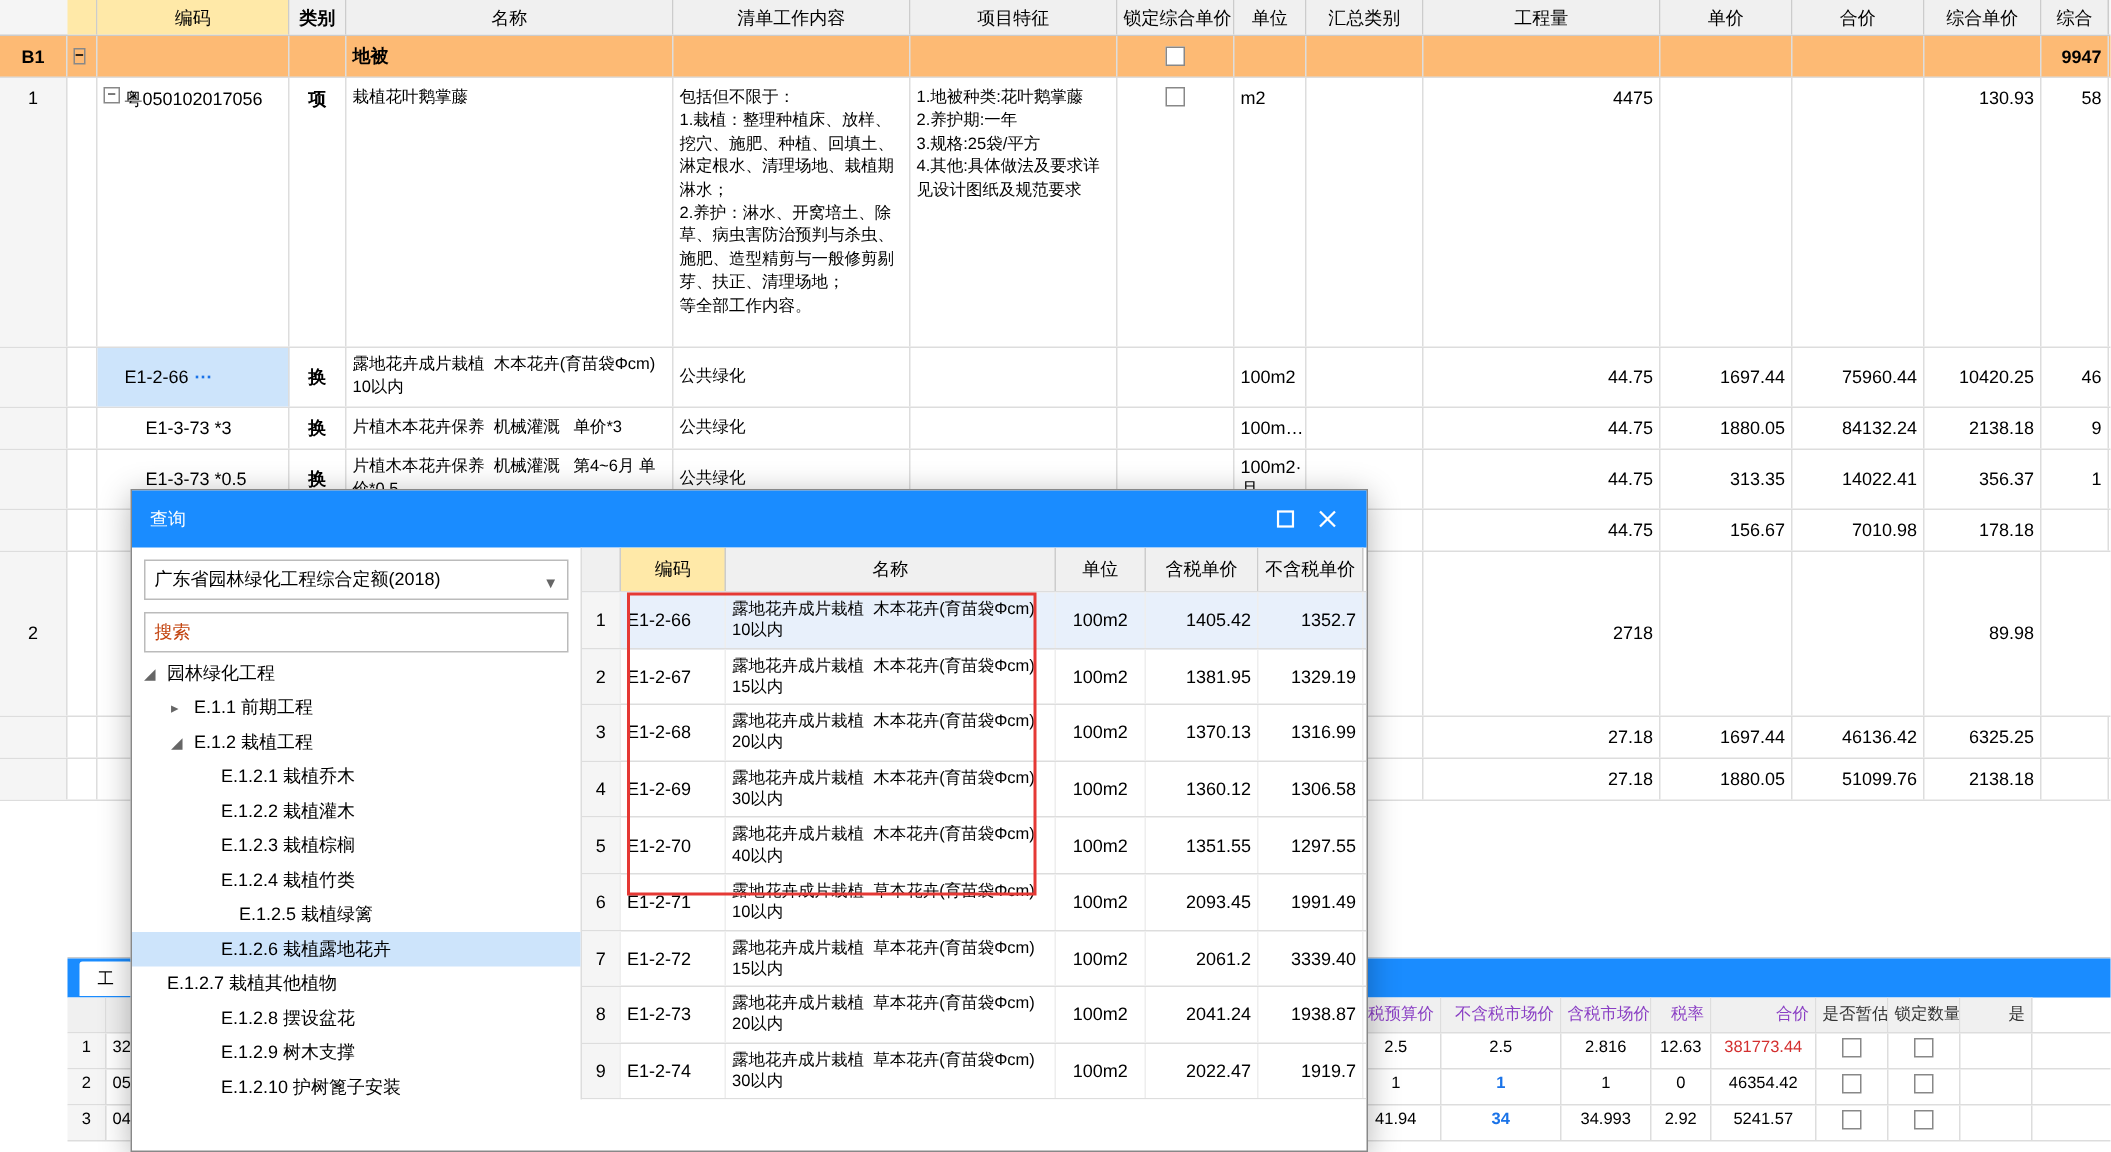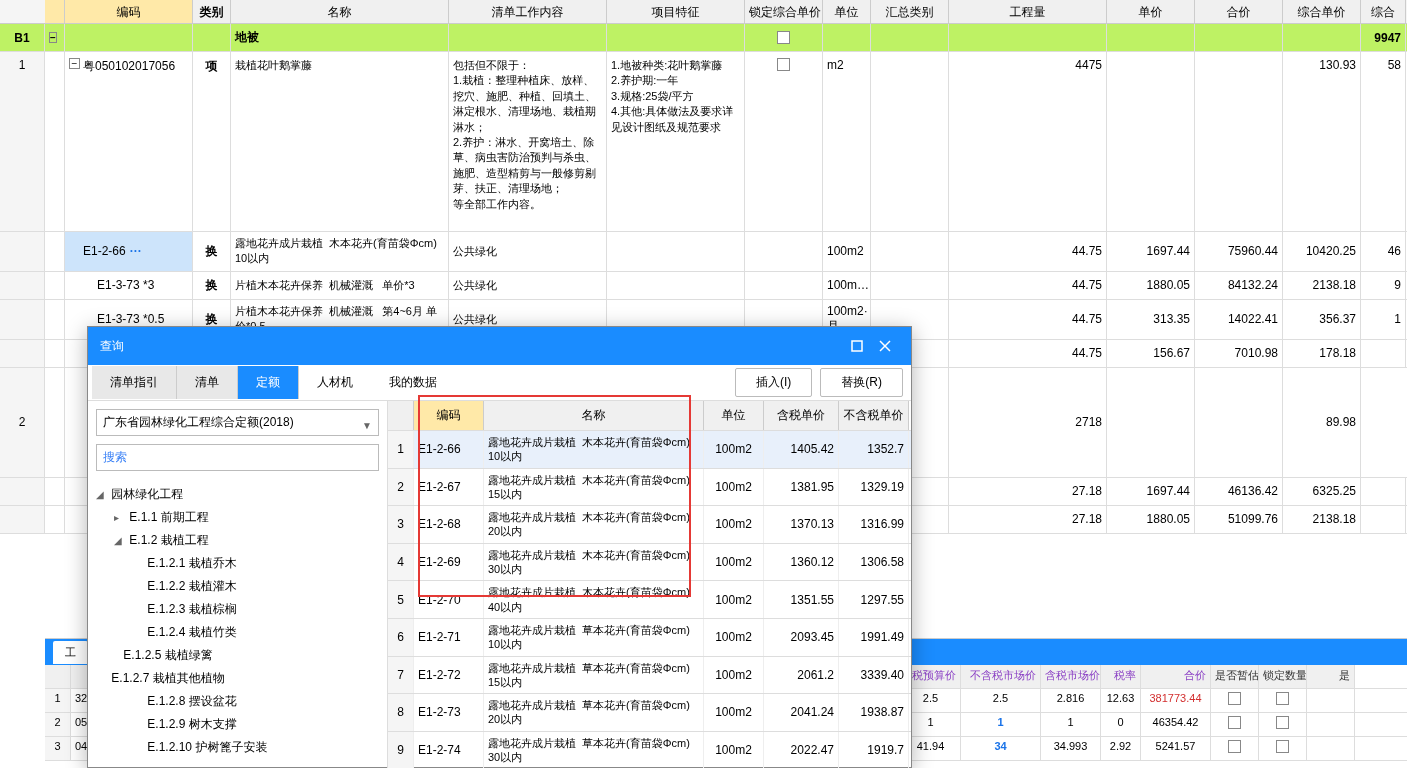--- a/index.html
+++ b/index.html
@@ -9,21 +9,21 @@
     .main-grid { position: absolute; top: 0; left: 0; right: 0; height: 768px; background: #fff; }
     .main-header { display: flex; background: #f5f5f5; border-bottom: 1px solid #ccc; height: 24px; }
     .main-header .cell { border-right: 1px solid #ccc; padding: 4px; text-align: center; background: #f0f0f0; overflow: hidden; white-space: nowrap; }
     .main-header .cell.hl { background: #ffe9a8; }
     
     .main-body .row { display: flex; border-bottom: 1px solid #ddd; min-height: 28px; align-items: stretch; }
     .main-body .cell { border-right: 1px solid #ddd; padding: 4px; overflow: hidden; display: flex; align-items: center; }
     .main-body .cell.num { justify-content: flex-end; }
     .main-body .cell.ctr { justify-content: center; }
     
-    .row.group { background: #bef264; font-weight: bold; }
+    .row.group { background: #fdba74; font-weight: bold; }
     .row.selected .cell.code-cell { background: #cde4fb; }
     .row.tall .cell { align-items: flex-start; padding-top: 6px; }
     
     .col-idx { width: 50px; justify-content: center; }
     .col-tree { width: 20px; }
     .col-code { width: 128px; }
     .col-type { width: 38px; text-align: center; font-weight: bold; }
     .col-name { width: 218px; }
     .col-work { width: 158px; }
     .col-feat { width: 138px; }
@@ -69,21 +69,21 @@
     .dlg-tab { padding:8px 18px; background:#e8e8e8; border-right:1px solid #ccc; cursor:pointer; }
     .dlg-tab.active { background:#1a8cff; color:#fff; }
     .dlg-tab.plain { background:transparent; border:none; }
     .dlg-toolbar .spacer { flex:1; }
     .dlg-btn { border:1px solid #bbb; background:#fff; padding:5px 20px; margin:0 4px; border-radius:2px; cursor:pointer; }
     
     .dlg-body { display:flex; height:368px; }
     .dlg-left { width:300px; border-right:1px solid #ddd; display:flex; flex-direction:column; }
     .dlg-combo { margin:8px; border:1px solid #bbb; padding:4px 6px; background:#fff; display:flex; align-items:flex-end; }
     .dlg-combo .caret { margin-left:auto; font-size:10px; color:#666; }
-    .dlg-search { margin:0 8px 10px 8px; border:1px solid #bbb; padding:4px 6px; color:#3b82f6; }
+    .dlg-search { margin:0 8px 0 8px; border:1px solid #bbb; padding:4px 6px; color:#c2410c; }
     .dlg-tree { flex:1; overflow:auto; padding:2px 0; }
     .tree-node { padding:3px 8px; cursor:pointer; white-space:nowrap; }
     .tree-node.sel { background:#cde4fb; }
     .tree-node .ticon { display:inline-block; width:12px; color:#666; font-size:10px; }
     
     .dlg-right { flex:1; display:flex; flex-direction:column; overflow:hidden; }
     .quota-header, .quota-row { display:flex; border-bottom:1px solid #ddd; }
     .quota-header .qcell { background:#f0f0f0; padding:6px 4px; border-right:1px solid #ccc; text-align:center; }
     .quota-header .qcell.hl { background:#ffe9a8; }
     .quota-row .qcell { padding:4px; border-right:1px solid #eee; display:flex; align-items:center; }
@@ -400,48 +400,37 @@
           <rect x="1" y="1" width="10" height="10" fill="none" stroke="#fff" stroke-width="1.5"></rect>
         </svg>
       </span>
     <span class="win-btn">
         <svg width="12" height="12">
           <line x1="1" y1="1" x2="11" y2="11" stroke="#fff" stroke-width="1.5"></line>
           <line x1="11" y1="1" x2="1" y2="11" stroke="#fff" stroke-width="1.5"></line>
         </svg>
       </span>
   </div>
-  <div class="dlg-toolbar">
-    <div class="dlg-tabs" id="dlg-tabs">
-        <div class="dlg-tab">清单指引</div>
-        <div class="dlg-tab">清单</div>
-        <div class="dlg-tab active">定额</div>
-        <div class="dlg-tab plain">人材机</div>
-        <div class="dlg-tab plain">我的数据</div>
-      </div>
-    <span class="spacer"></span>
-    <button class="dlg-btn">插入(I)</button>
-    <button class="dlg-btn">替换(R)</button>
-  </div>
   <div class="dlg-body">
     <div class="dlg-left">
       <div class="dlg-combo">
         <span>广东省园林绿化工程综合定额(2018)</span>
         <span class="caret">▼</span>
       </div>
       <div class="dlg-search">搜索</div>
       <div class="dlg-tree" id="dlg-tree">
           <div class="tree-node" style="padding-left: 8px;"><span class="ticon">◢</span> <span>园林绿化工程</span></div>
           <div class="tree-node" style="padding-left: 26px;"><span class="ticon">▸</span> <span>E.1.1 前期工程</span></div>
           <div class="tree-node" style="padding-left: 26px;"><span class="ticon">◢</span> <span>E.1.2 栽植工程</span></div>
           <div class="tree-node" style="padding-left: 44px;"><span class="ticon"></span> <span>E.1.2.1 栽植乔木</span></div>
           <div class="tree-node" style="padding-left: 44px;"><span class="ticon"></span> <span>E.1.2.2 栽植灌木</span></div>
           <div class="tree-node" style="padding-left: 44px;"><span class="ticon"></span> <span>E.1.2.3 栽植棕榈</span></div>
           <div class="tree-node" style="padding-left: 44px;"><span class="ticon"></span> <span>E.1.2.4 栽植竹类</span></div>
-          <div class="tree-node" style="padding-left: 20px;"><span class="ticon"></span> <span>E.1.2.5 栽植绿篱</span></div>
+          <div class="tree-node" style="padding-left: 56px;"><span class="ticon"></span> <span>E.1.2.5 栽植绿篱</span></div>
+          <div class="tree-node sel" style="padding-left: 44px;"><span class="ticon"></span> <span>E.1.2.6 栽植露地花卉</span></div>
           <div class="tree-node" style=""><span class="ticon"></span> <span>E.1.2.7 栽植其他植物</span></div>
           <div class="tree-node" style="padding-left: 44px;"><span class="ticon"></span> <span>E.1.2.8 摆设盆花</span></div>
           <div class="tree-node" style="padding-left: 44px;"><span class="ticon"></span> <span>E.1.2.9 树木支撑</span></div>
           <div class="tree-node" style="padding-left: 44px;"><span class="ticon"></span> <span>E.1.2.10 护树篦子安装</span></div>
         </div>
     </div>
     <div class="dlg-right">
       <div class="quota-header">
         <div class="qcell qc-idx"></div>
         <div class="qcell hl qc-code">编码</div>

